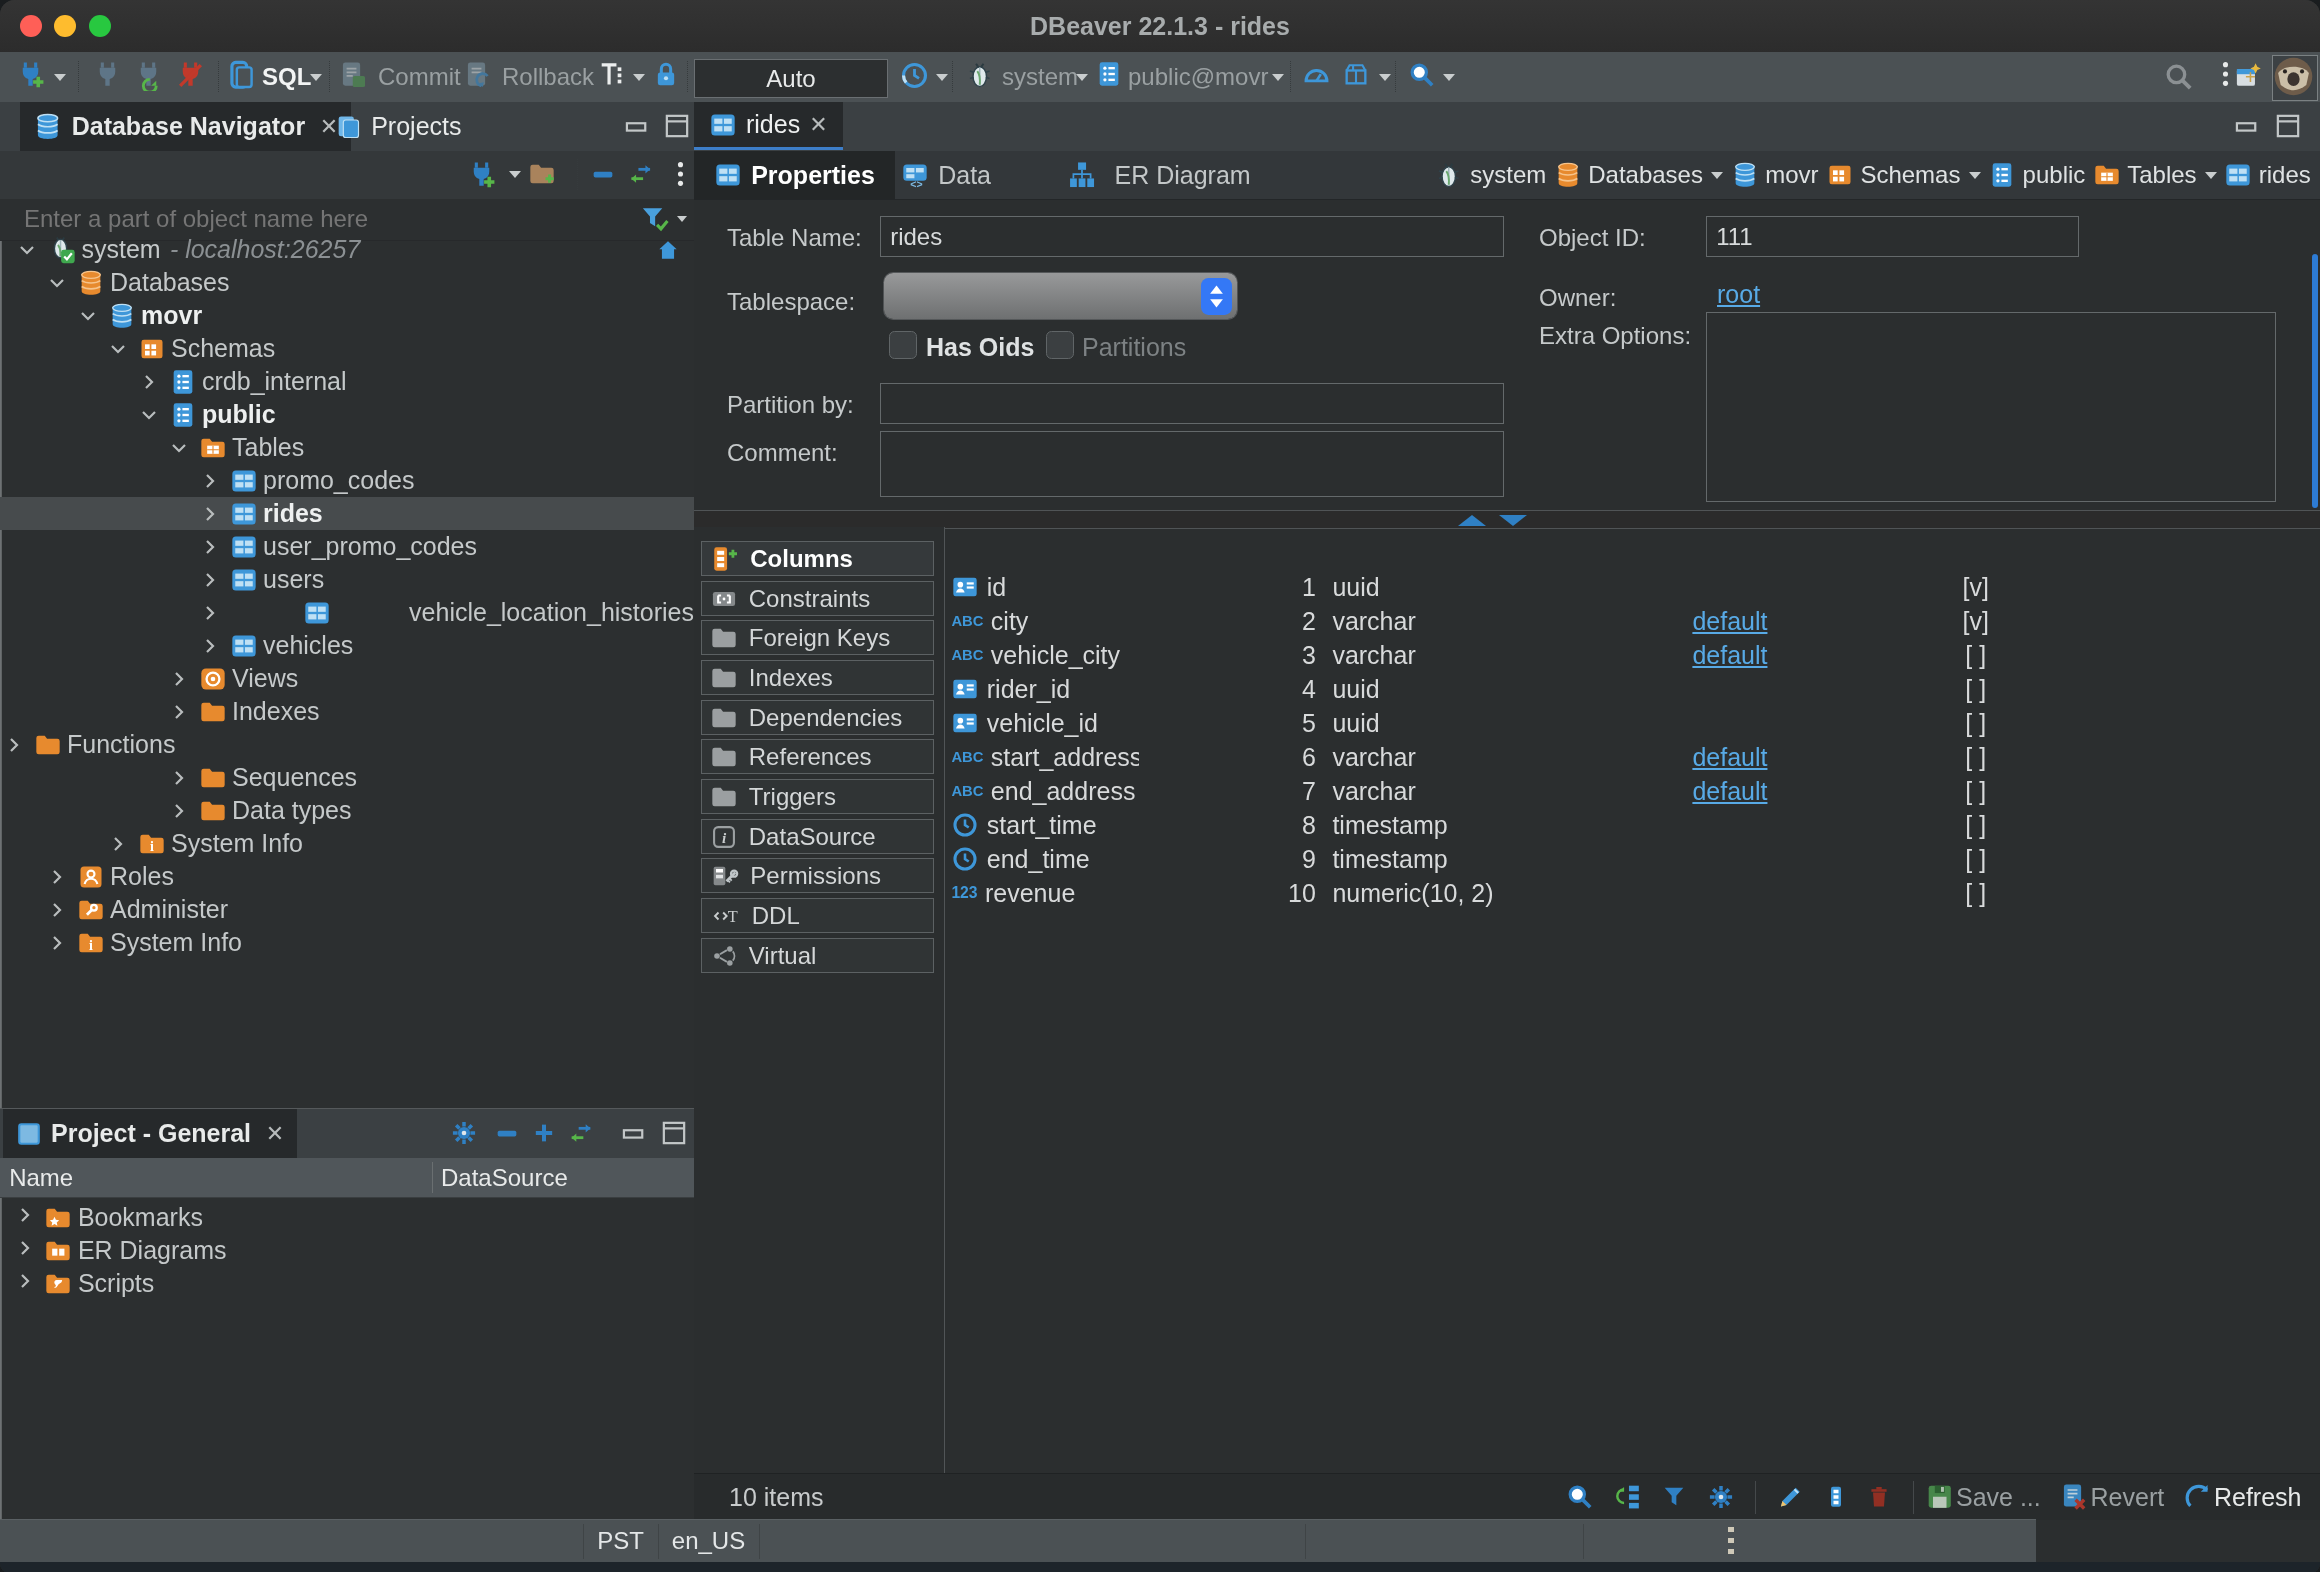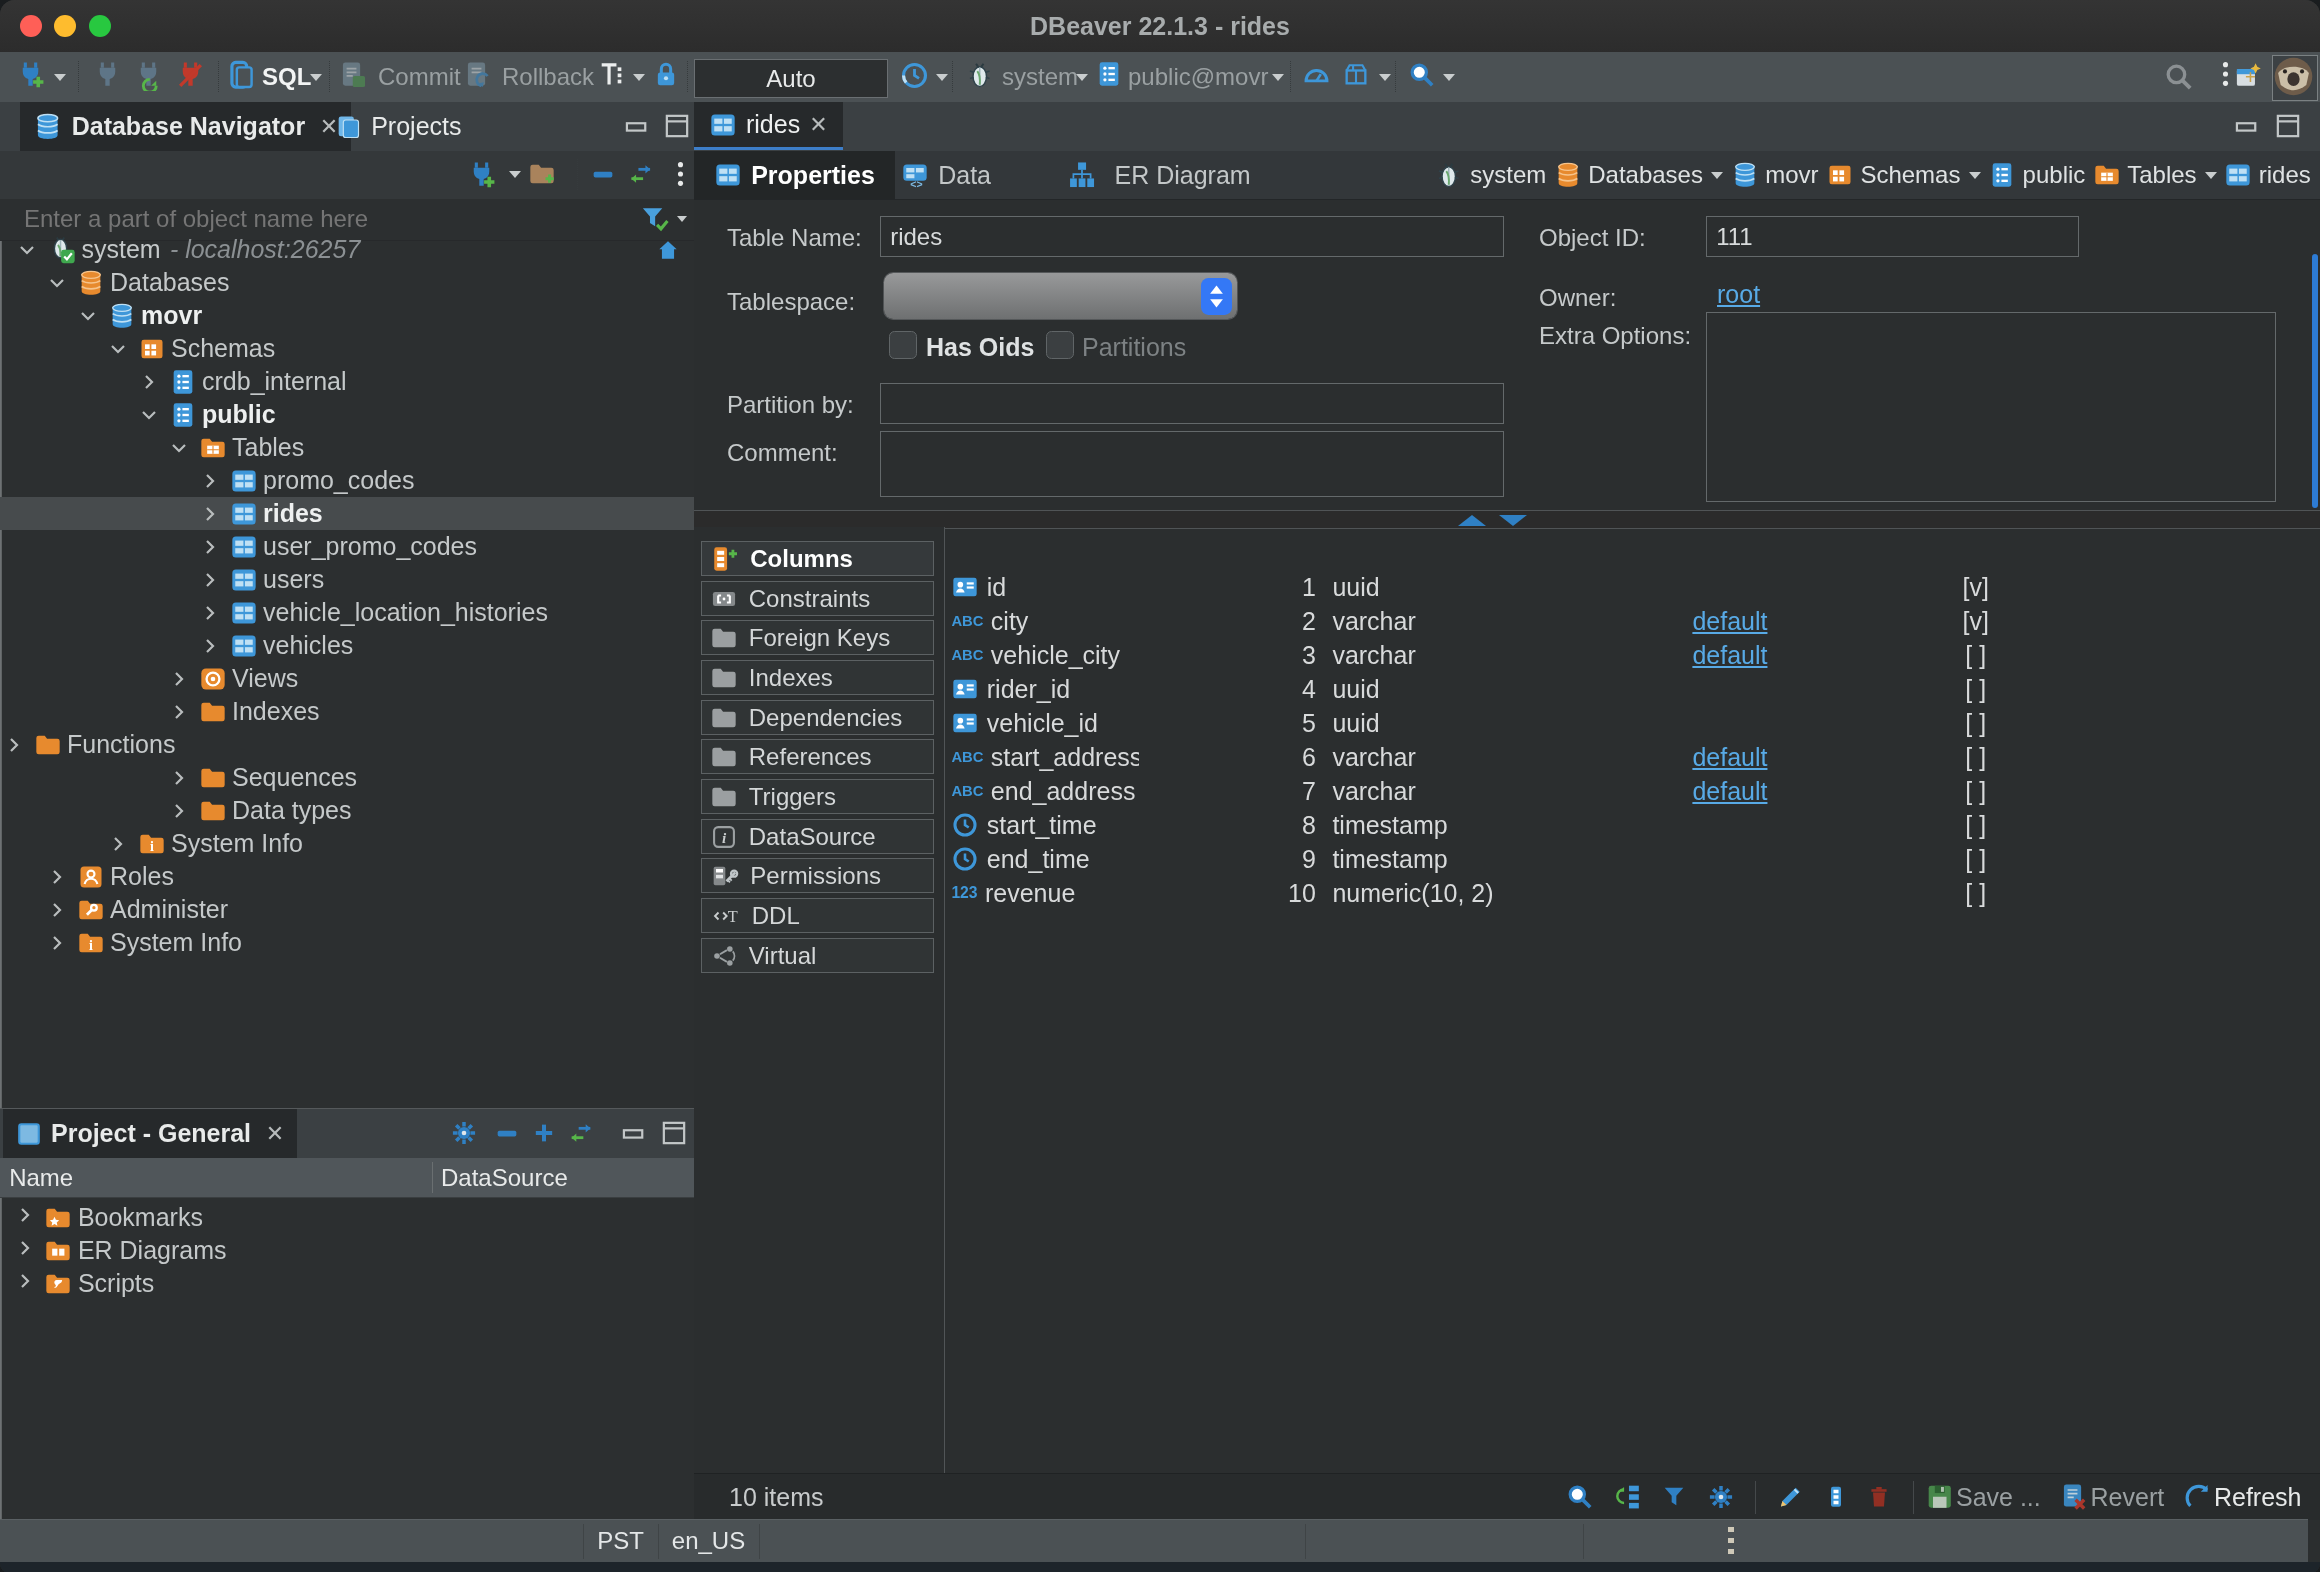--- a/index.html
+++ b/index.html
@@ -90,21 +90,21 @@
   .grow{display:flex;height:34px;align-items:center;font-size:25px;color:#d8dadb;}
   .gc{padding-left:7.4px;box-sizing:border-box;display:flex;align-items:center;overflow:hidden;white-space:nowrap;}
   
   #efooter{position:absolute;left:0;top:1371px;width:100%;height:46px;background:#282b2c;border-top:1.8px solid #1f2223;
            display:flex;align-items:center;}
   #efooter .status{margin-left:35px;font-size:25px;color:#c8cbcc;}
   .ft-sep{width:0;height:33px;border-left:1.8px solid #45494b;margin:0 11px;}
   .ft-lbl{font-size:25px;color:#9aa0a2;margin:0 5.5px 0 1.8px;}
   .ft-lbl.white{color:#e8eaea;}
   
-  #statusbar{left:0;top:1519px;width:2308px;height:42px;background:#4b5154;border-top:0.9px solid #5a6063;}
+  #statusbar{left:0;top:1519px;width:2036px;height:42px;background:#4b5154;border-top:0.9px solid #5a6063;}
   .sb-sep{position:absolute;top:3.7px;width:0;height:35px;border-left:0.9px solid #3f4446;}
   .sb-txt{position:absolute;top:0;height:42px;line-height:42px;font-size:24px;color:#e4e7e8;text-align:center;}
   #bottomstrip{left:0;top:1562px;width:2320px;height:11px;background:#1d242a;}
 </style>
 </head>
 <body>
 
 <div id="win">
 
   <div id="titlebar" class="abs">
@@ -547,21 +547,21 @@
             <svg width="28" height="28" viewBox="0 0 24 24">
               <rect x="2" y="3" width="20" height="18" rx="3" fill="#3e97d9"></rect>
               <rect x="4.5" y="6.5" width="7" height="4.5" fill="#bfe0f4"></rect>
               <rect x="12.8" y="6.5" width="6.7" height="4.5" fill="#bfe0f4"></rect>
               <rect x="4.5" y="13" width="7" height="4.5" fill="#bfe0f4"></rect>
               <rect x="12.8" y="13" width="6.7" height="4.5" fill="#bfe0f4"></rect>
             </svg>
           </span>
           <span class="lbl">users</span>
         </div>
-        <div class="trow" style="padding-left: 196px;">
+        <div class="trow" style="padding-left: 196px; justify-content: space-between;">
           <span class="chev">
             <svg width="24" height="24" viewBox="0 0 24 24">
               <path d="M9 6l6 6-6 6" fill="none" stroke="#b9bdbe" stroke-width="2.2"></path>
             </svg>
           </span>
           <span class="ic" style="margin-left: 5.5px;">
             <svg width="28" height="28" viewBox="0 0 24 24">
               <rect x="2" y="3" width="20" height="18" rx="3" fill="#3e97d9"></rect>
               <rect x="4.5" y="6.5" width="7" height="4.5" fill="#bfe0f4"></rect>
               <rect x="12.8" y="6.5" width="6.7" height="4.5" fill="#bfe0f4"></rect>

